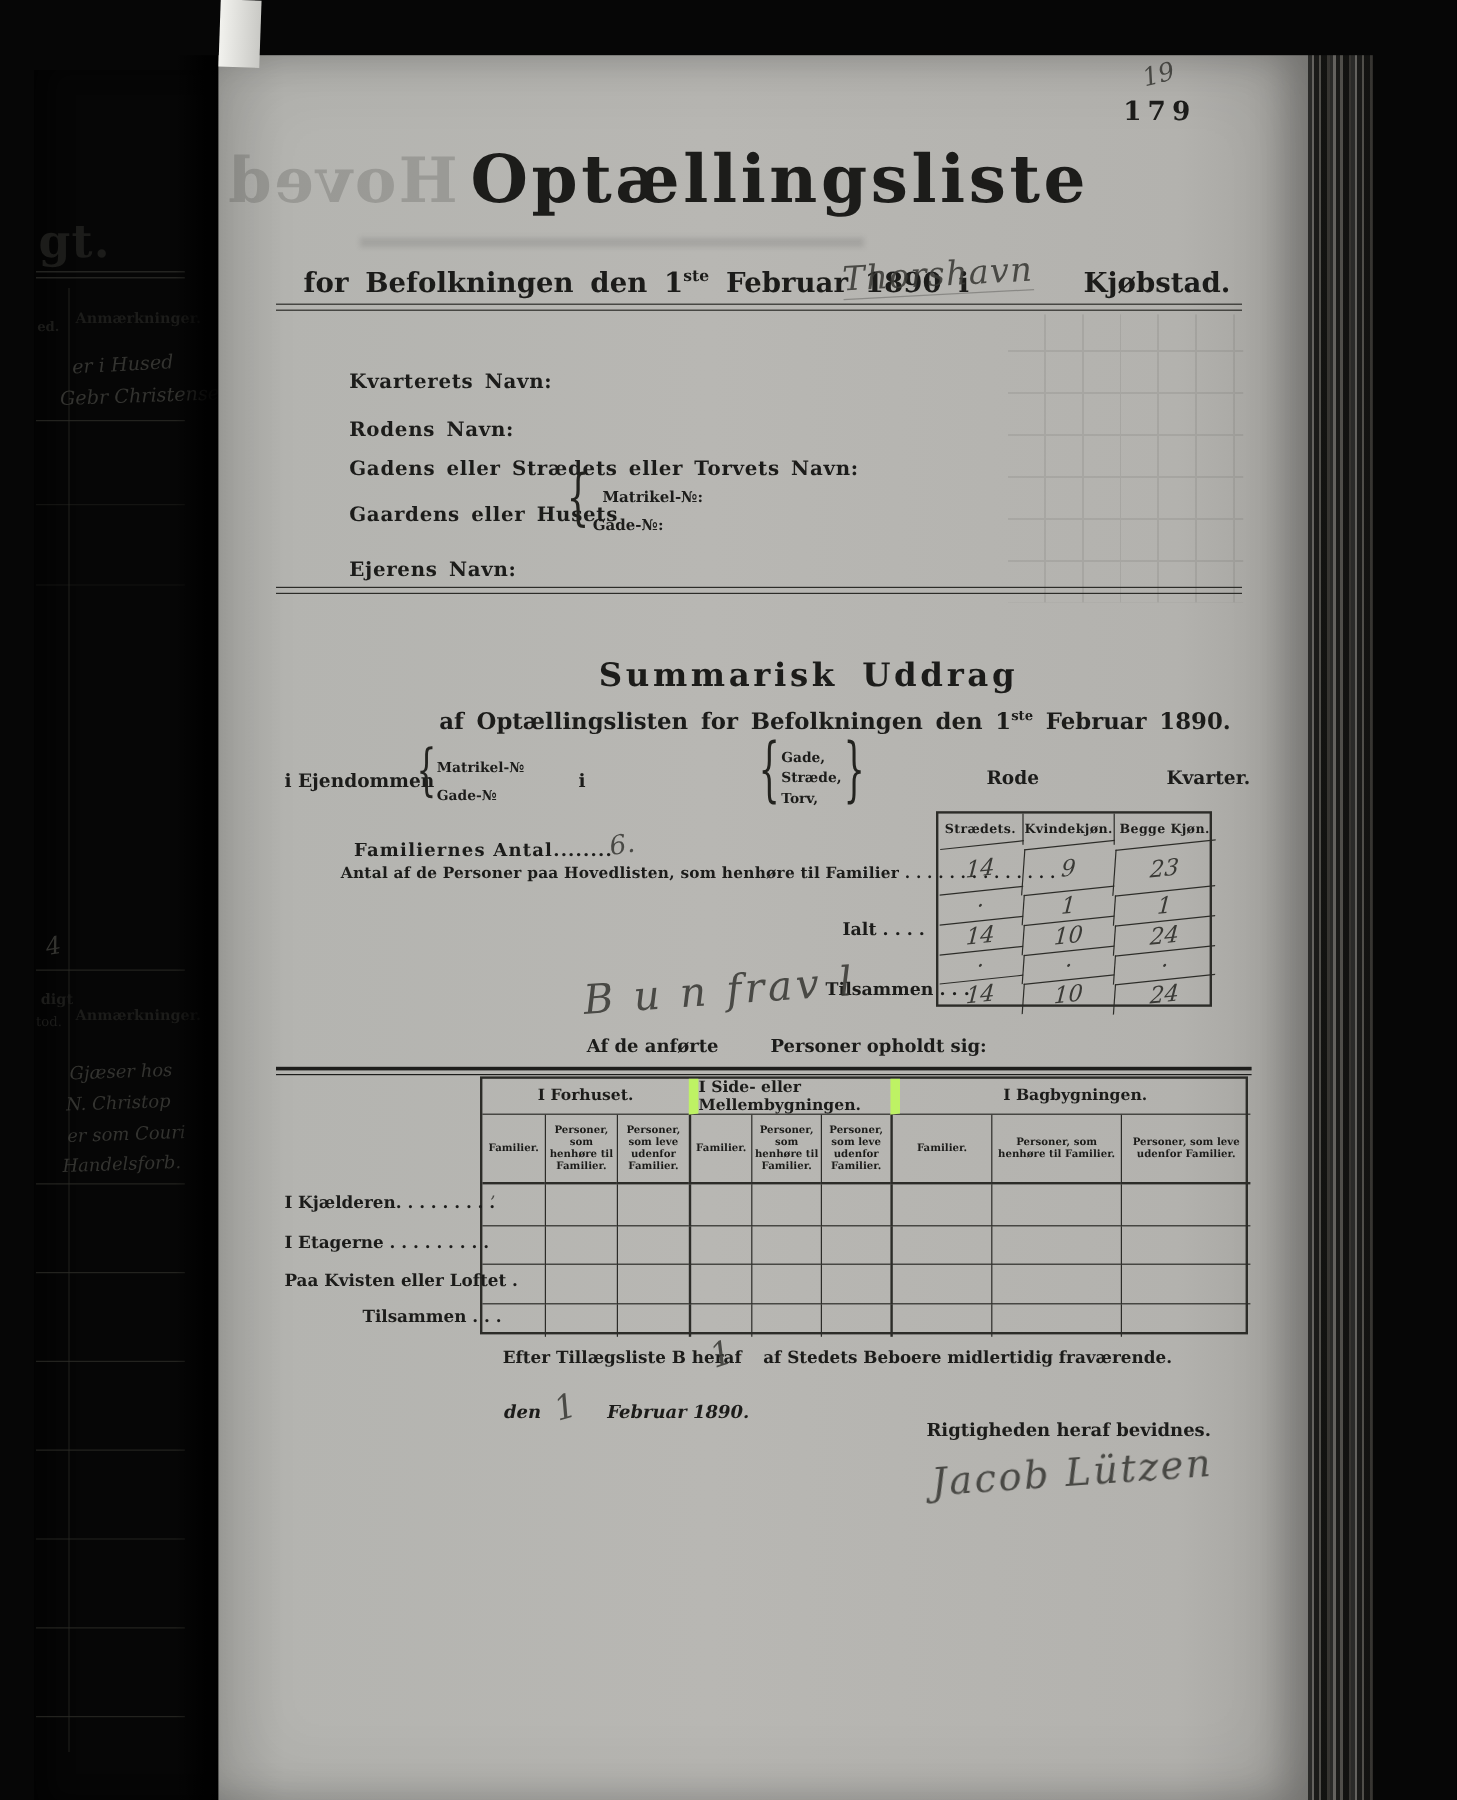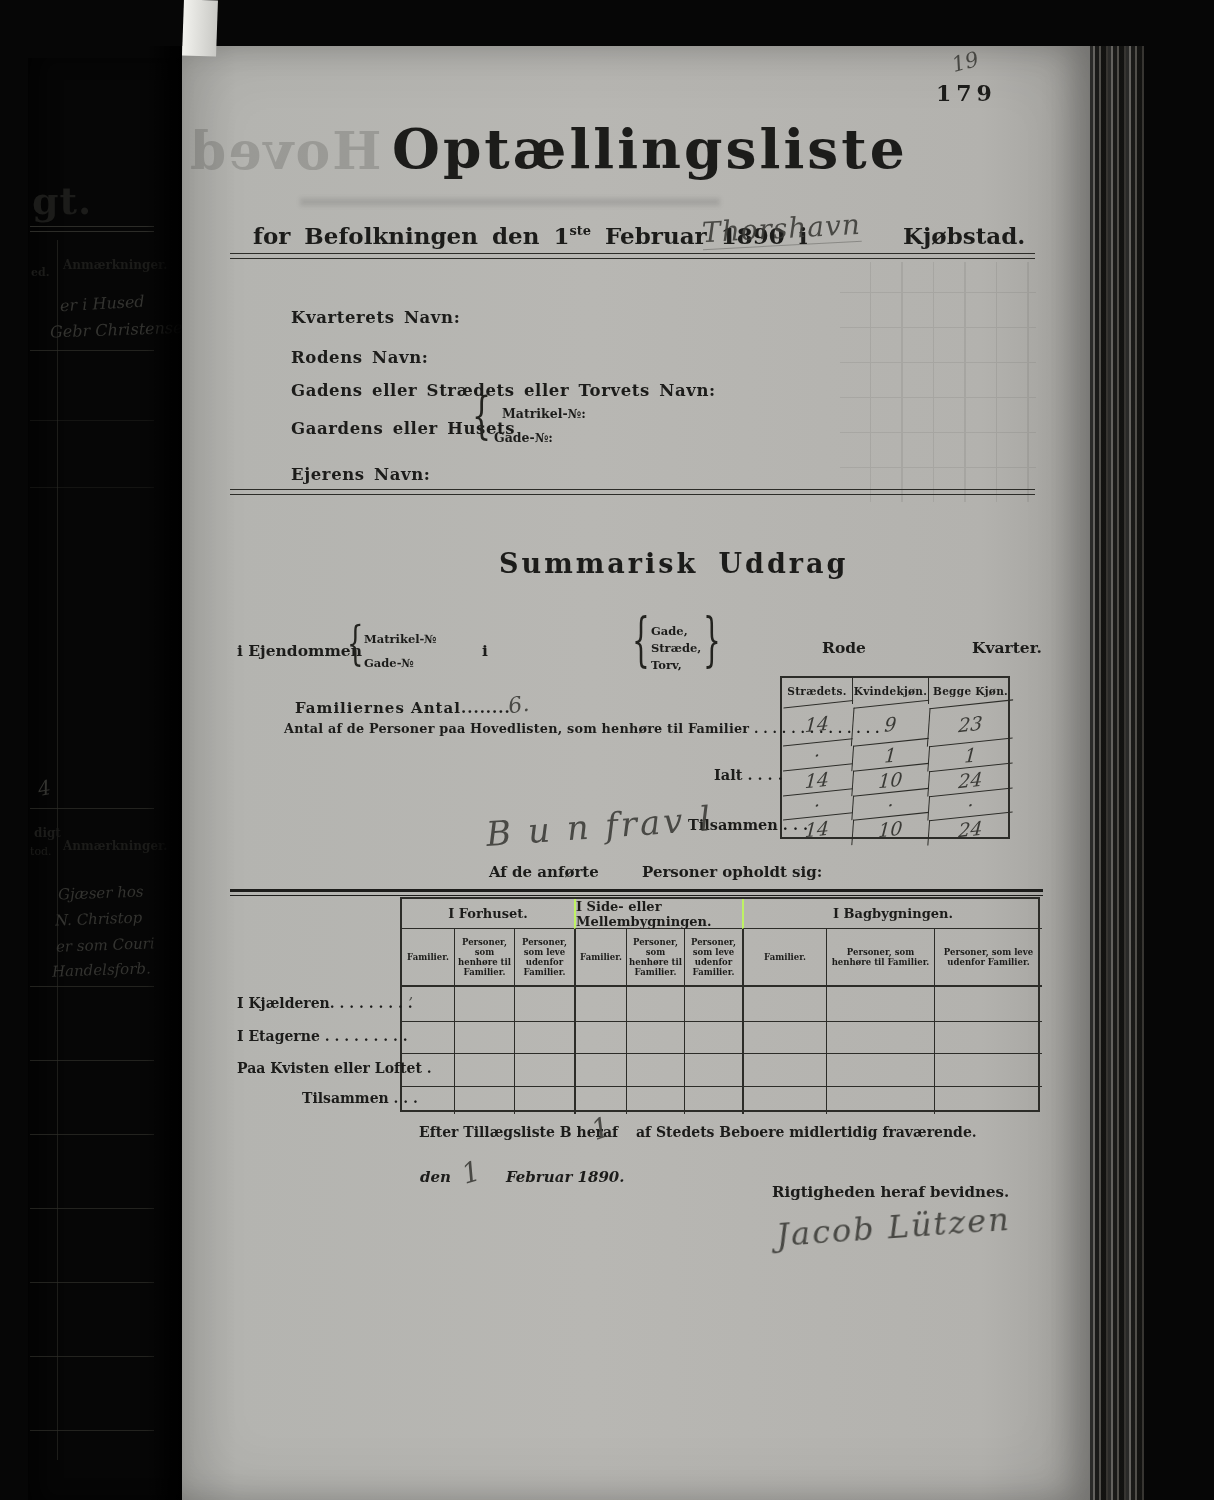--- a/index.html
+++ b/index.html
@@ -43,21 +43,21 @@
   .stats-table > div:nth-child(-n+3) { border-top:none; }
   .st-h { font-size:10.5px; font-weight:bold; letter-spacing:.3px; }
   .st-v { font-size:19px; font-style:italic; color:#3a3a36; transform:rotate(-6deg) skewX(-10deg); }
 
   
   .occ-table { left:400px; top:897px; width:640px; height:215px; display:grid;
     grid-template-columns:52px 60px 60px 52px 58px 58px 84px 108px 108px;
     grid-template-rows:30px 58px 35px 32px 33px 27px;
     border:2px solid #2c2c28; box-sizing:border-box; background:transparent; }
   .occ-g { grid-column:span 3; display:flex; align-items:center; justify-content:center;
-    font-size:13px; font-weight:bold; border-left:2px solid #bef264; border-bottom:1.5px solid #2c2c28; }
+    font-size:13px; font-weight:bold; border-left:8px solid #bef264; border-bottom:1.5px solid #2c2c28; }
   .occ-g:first-child { border-left:none; }
   .occ-s { display:flex; align-items:center; justify-content:center; text-align:center;
     font-size:8.5px; font-weight:bold; line-height:1.2; padding:1px; border-left:1px solid #2c2c28;
     border-bottom:2px solid #2c2c28; }
   .occ-s.gs { border-left:2px solid #2c2c28; }
   .occ-s.first { border-left:none; }
   .occ-c { border-left:1px solid #2c2c28; border-bottom:1px solid #2c2c28; position:relative; }
   .occ-c.gs { border-left:2px solid #2c2c28; }
   .occ-c.first { border-left:none; }
   .occ-c.last-row { border-bottom:none; }
@@ -123,20 +123,21 @@
   <div class="abs field-label" style="left:291px;top:381px;">Gadens eller Strædets eller Torvets Navn:</div>
   <div class="abs field-label" style="left:291px;top:419px;">Gaardens eller Husets</div>
   <div class="abs brace" style="left:472px;top:398px;font-size:30px;transform:scaleY(1.7);">{</div>
   <div class="abs b" style="left:502px;top:406px;font-size:12.5px;">Matrikel-№:</div>
   <div class="abs b" style="left:494px;top:430px;font-size:12.5px;">Gade-№:</div>
   <div class="abs field-label" style="left:291px;top:465px;">Ejerens Navn:</div>
 
   <div class="abs rule2" style="left:230px;top:489px;width:805px;"></div>
 
   <div class="abs b" style="left:499px;top:548px;font-size:27px;letter-spacing:3px;word-spacing:8px;">Summarisk Uddrag</div>
+  <div class="abs b" style="left:366px;top:590px;font-size:19px;word-spacing:4px;"><span>af Optællingslisten for Befolkningen den 1</span><sup style="font-size:11px;">ste</sup><span> Februar 1890.</span></div>
 
   <div class="abs b" style="left:237px;top:641px;font-size:15.5px;">i Ejendommen</div>
   <div class="abs brace" style="left:347px;top:628px;font-size:26px;transform:scaleY(1.8);">{</div>
   <div class="abs b" style="left:364px;top:632px;font-size:11.5px;">Matrikel-№</div>
   <div class="abs b" style="left:364px;top:656px;font-size:11.5px;">Gade-№</div>
   <div class="abs b" style="left:482px;top:641px;font-size:15.5px;">i</div>
   <div class="abs brace" style="left:632px;top:624px;font-size:28px;transform:scaleY(2.1);">{</div>
   <div class="abs b" style="left:651px;top:624px;font-size:11.5px;">Gade,</div>
   <div class="abs b" style="left:651px;top:641px;font-size:11.5px;">Stræde,</div>
   <div class="abs b" style="left:651px;top:658px;font-size:11.5px;">Torv,</div>
@@ -161,21 +162,21 @@
     <div class="st-v">·</div>
     <div class="st-v">·</div>
     <div class="st-v">14</div>
     <div class="st-v">10</div>
     <div class="st-v">24</div>
   </div>
 
   <div class="abs b" style="left:295px;top:699px;font-size:15px;letter-spacing:1px;">Familiernes Antal........</div>
   <div class="abs hand" style="left:508px;top:692px;font-size:22px;transform:rotate(-8deg);">6.</div>
   <div class="abs label-sm" style="left:284px;top:721px;">Antal af de Personer paa Hovedlisten, som henhøre til Familier . . . . . . . . . . . . . .</div>
-  <div class="abs b" style="left:702px;top:766px;font-size:14.5px;margin-left:12px;">Ialt . . . .</div>
+  <div class="abs b" style="left:702px;top:766px;font-size:14.5px;">Ialt . . . .</div>
   <div class="abs b" style="left:688px;top:816px;font-size:14.5px;">Tilsammen . . .</div>
 
   <div class="abs hand" style="left:486px;top:806px;font-size:34px;transform:rotate(-4deg);letter-spacing:3px;">B u n  frav l</div>
 
   <div class="abs b" style="left:489px;top:863px;font-size:15px;">Af de anførte</div>
   <div class="abs b" style="left:642px;top:863px;font-size:15px;text-align:right;">Personer opholdt sig:</div>
 
   <div class="abs rule-heavy" style="left:230px;top:889px;width:813px;"></div>
 
   <div class="abs occ-table">

